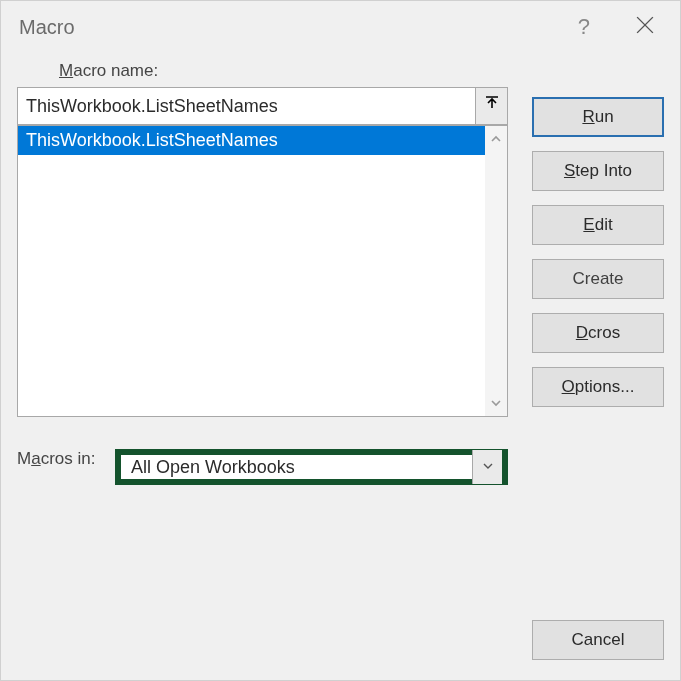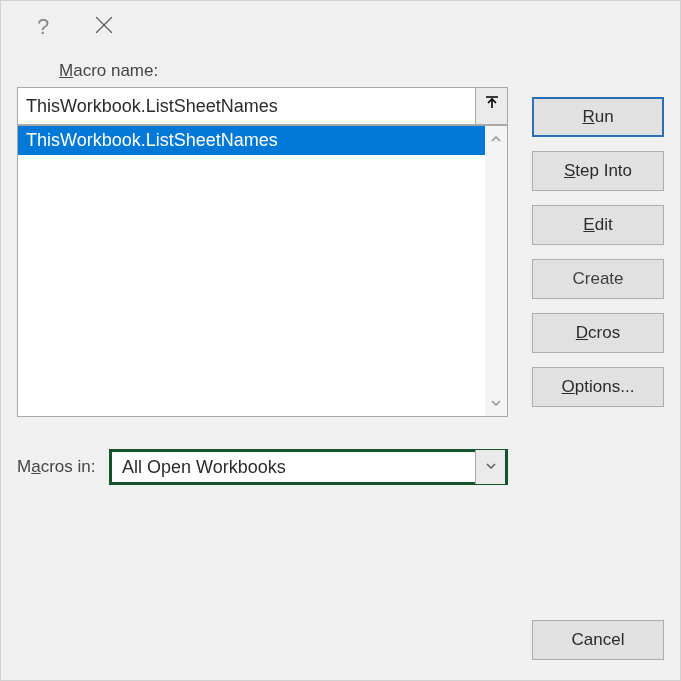--- a/index.html
+++ b/index.html
@@ -132,33 +132,32 @@
       align-items: center;
       padding: 6px 0;
     }
     .scrollbar-chevron {
       color: #9a9a9a;
       font-size: 12px;
       cursor: pointer;
     }
     .macros-in-row {
       display: flex;
-      align-items: center;
-      gap: 0;
+      gap: 6px;
       margin-top: 32px;
     }
     .macros-in-label {
       font-size: 17px;
       color: #454545;
       width: 92px;
     }
     .select-wrap {
       flex: 1;
       display: flex;
-      border: 3px solid #14532d;
+      border: 6px solid #14532d;
       background: #fff;
       height: 36px;
       align-items: center;
     }
     .select-text {
       flex: 1;
       padding: 0 10px;
       font-size: 18px;
       color: #2b2b2b;
     }
@@ -211,20 +210,21 @@
     .bottom-bar .btn {
       width: 132px;
       margin-top: 48px;
     }
   </style>
 </head>
 <body>
 
 <div class="dialog">
   <div class="titlebar">
+    <div class="titlebar-title">Macro</div>
     <div class="titlebar-help">?</div>
     <div class="titlebar-close">
       <span>
         <svg viewBox="0 0 16 16">
             <line x1="1" y1="1" x2="15" y2="15" stroke="#555" stroke-width="1.2"></line>
             <line x1="15" y1="1" x2="1" y2="15" stroke="#555" stroke-width="1.2"></line>
           </svg>
       </span>
     </div>
   </div>

